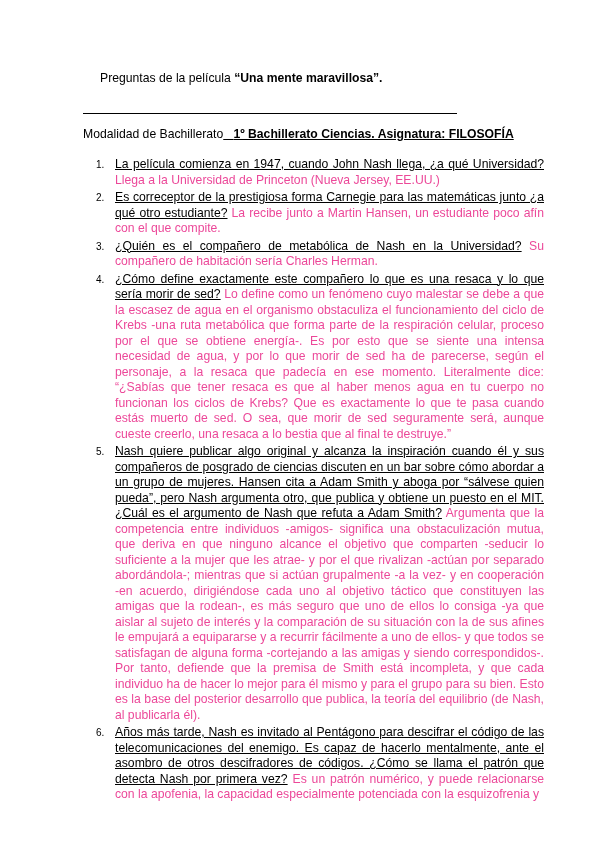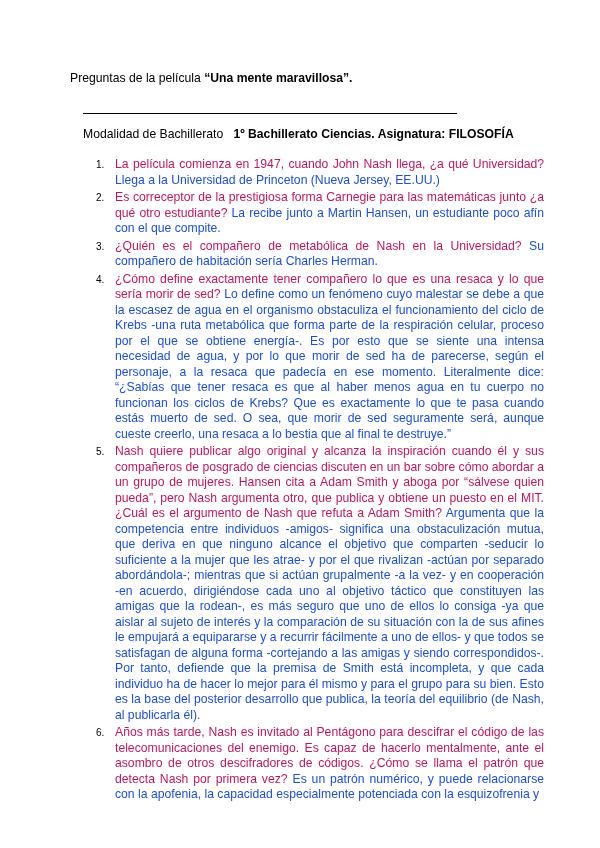--- a/index.html
+++ b/index.html
@@ -18,21 +18,21 @@
     .page {
       position: absolute;
       left: 0;
       top: 0;
       width: 600px;
       height: 848px;
       background: #ffffff;
     }
     .title {
       position: absolute;
-      left: 70px;
+      left: 100px;
       top: 71px;
       font-size: 12.2px;
       line-height: 15px;
       white-space: nowrap;
     }
     .title b { font-weight: bold; }
     .rule {
       position: absolute;
       left: 83px;
       top: 113px;
@@ -42,21 +42,21 @@
     }
     .modality {
       position: absolute;
       left: 83px;
       top: 127px;
       font-size: 12.2px;
       line-height: 15px;
       white-space: pre;
     }
     .modality .label { }
-    .modality .course { font-weight: bold; }
+    .modality .course { text-decoration: underline; font-weight: bold; }
     .questions {
       position: absolute;
       left: 96px;
       top: 157px;
       width: 448px;
       margin: 0;
       padding: 0;
       list-style: none;
       font-size: 12.2px;
       line-height: 15.5px;
@@ -66,22 +66,22 @@
       padding-left: 19px;
       margin: 0 0 2px 0;
       text-align: justify;
     }
     .questions .num {
       position: absolute;
       left: 0;
       top: 0;
       font-size: 10px;
     }
-    .questions .q { color: #be185d; }
-    .questions .a { color: #1d4ed8; }
+    .questions .q { color: #000000; text-decoration: underline; }
+    .questions .a { color: #ec4899; }
   </style>
 </head>
 <body>
 
 <div class="page">
 
   <div class="title"><span>Preguntas de la película </span><b>“Una mente maravillosa”.</b></div>
 
   <div class="rule"></div>
 
@@ -98,21 +98,21 @@
       <span class="q">Es correceptor de la prestigiosa forma Carnegie para las matemáticas junto ¿a qué otro estudiante?</span>
       <span class="a">La recibe junto a Martin Hansen, un estudiante poco afín con el que compite.</span>
     </li>
     <li>
       <span class="num">3.</span>
       <span class="q">¿Quién es el compañero de metabólica de Nash en la Universidad?</span>
       <span class="a">Su compañero de habitación sería Charles Herman.</span>
     </li>
     <li>
       <span class="num">4.</span>
-      <span class="q">¿Cómo define exactamente tener compañero lo que es una resaca y lo que sería morir de sed?</span>
+      <span class="q">¿Cómo define exactamente este compañero lo que es una resaca y lo que sería morir de sed?</span>
       <span class="a">Lo define como un fenómeno cuyo malestar se debe a que la escasez de agua en el organismo obstaculiza el funcionamiento del ciclo de Krebs -una ruta metabólica que forma parte de la respiración celular, proceso por el que se obtiene energía-. Es por esto que se siente una intensa necesidad de agua, y por lo que morir de sed ha de parecerse, según el personaje, a la resaca que padecía en ese momento. Literalmente dice: “¿Sabías que tener resaca es que al haber menos agua en tu cuerpo no funcionan los ciclos de Krebs? Que es exactamente lo que te pasa cuando estás muerto de sed. O sea, que morir de sed seguramente será, aunque cueste creerlo, una resaca a lo bestia que al final te destruye.”</span>
     </li>
     <li>
       <span class="num">5.</span>
       <span class="q">Nash quiere publicar algo original y alcanza la inspiración cuando él y sus compañeros de posgrado de ciencias discuten en un bar sobre cómo abordar a un grupo de mujeres. Hansen cita a Adam Smith y aboga por “sálvese quien pueda”, pero Nash argumenta otro, que publica y obtiene un puesto en el MIT. ¿Cuál es el argumento de Nash que refuta a Adam Smith?</span>
       <span class="a">Argumenta que la competencia entre individuos -amigos- significa una obstaculización mutua, que deriva en que ninguno alcance el objetivo que comparten -seducir lo suficiente a la mujer que les atrae- y por el que rivalizan -actúan por separado abordándola-; mientras que si actúan grupalmente -a la vez- y en cooperación -en acuerdo, dirigiéndose cada uno al objetivo táctico que constituyen las amigas que la rodean-, es más seguro que uno de ellos lo consiga -ya que aislar al sujeto de interés y la comparación de su situación con la de sus afines le empujará a equipararse y a recurrir fácilmente a uno de ellos-  y que todos se satisfagan de alguna forma -cortejando a las amigas y siendo correspondidos-. Por tanto, defiende que la premisa de Smith está incompleta, y que cada individuo ha de hacer lo mejor para él mismo y para el grupo para su bien. Esto es la base del posterior desarrollo que publica, la teoría del equilibrio (de Nash, al publicarla él).</span>
     </li>
     <li>
       <span class="num">6.</span>
       <span class="q">Años más tarde, Nash es invitado al Pentágono para descifrar el código de las telecomunicaciones del enemigo. Es capaz de hacerlo mentalmente, ante el asombro de otros descifradores de códigos. ¿Cómo se llama el patrón que detecta Nash por primera vez?</span>

